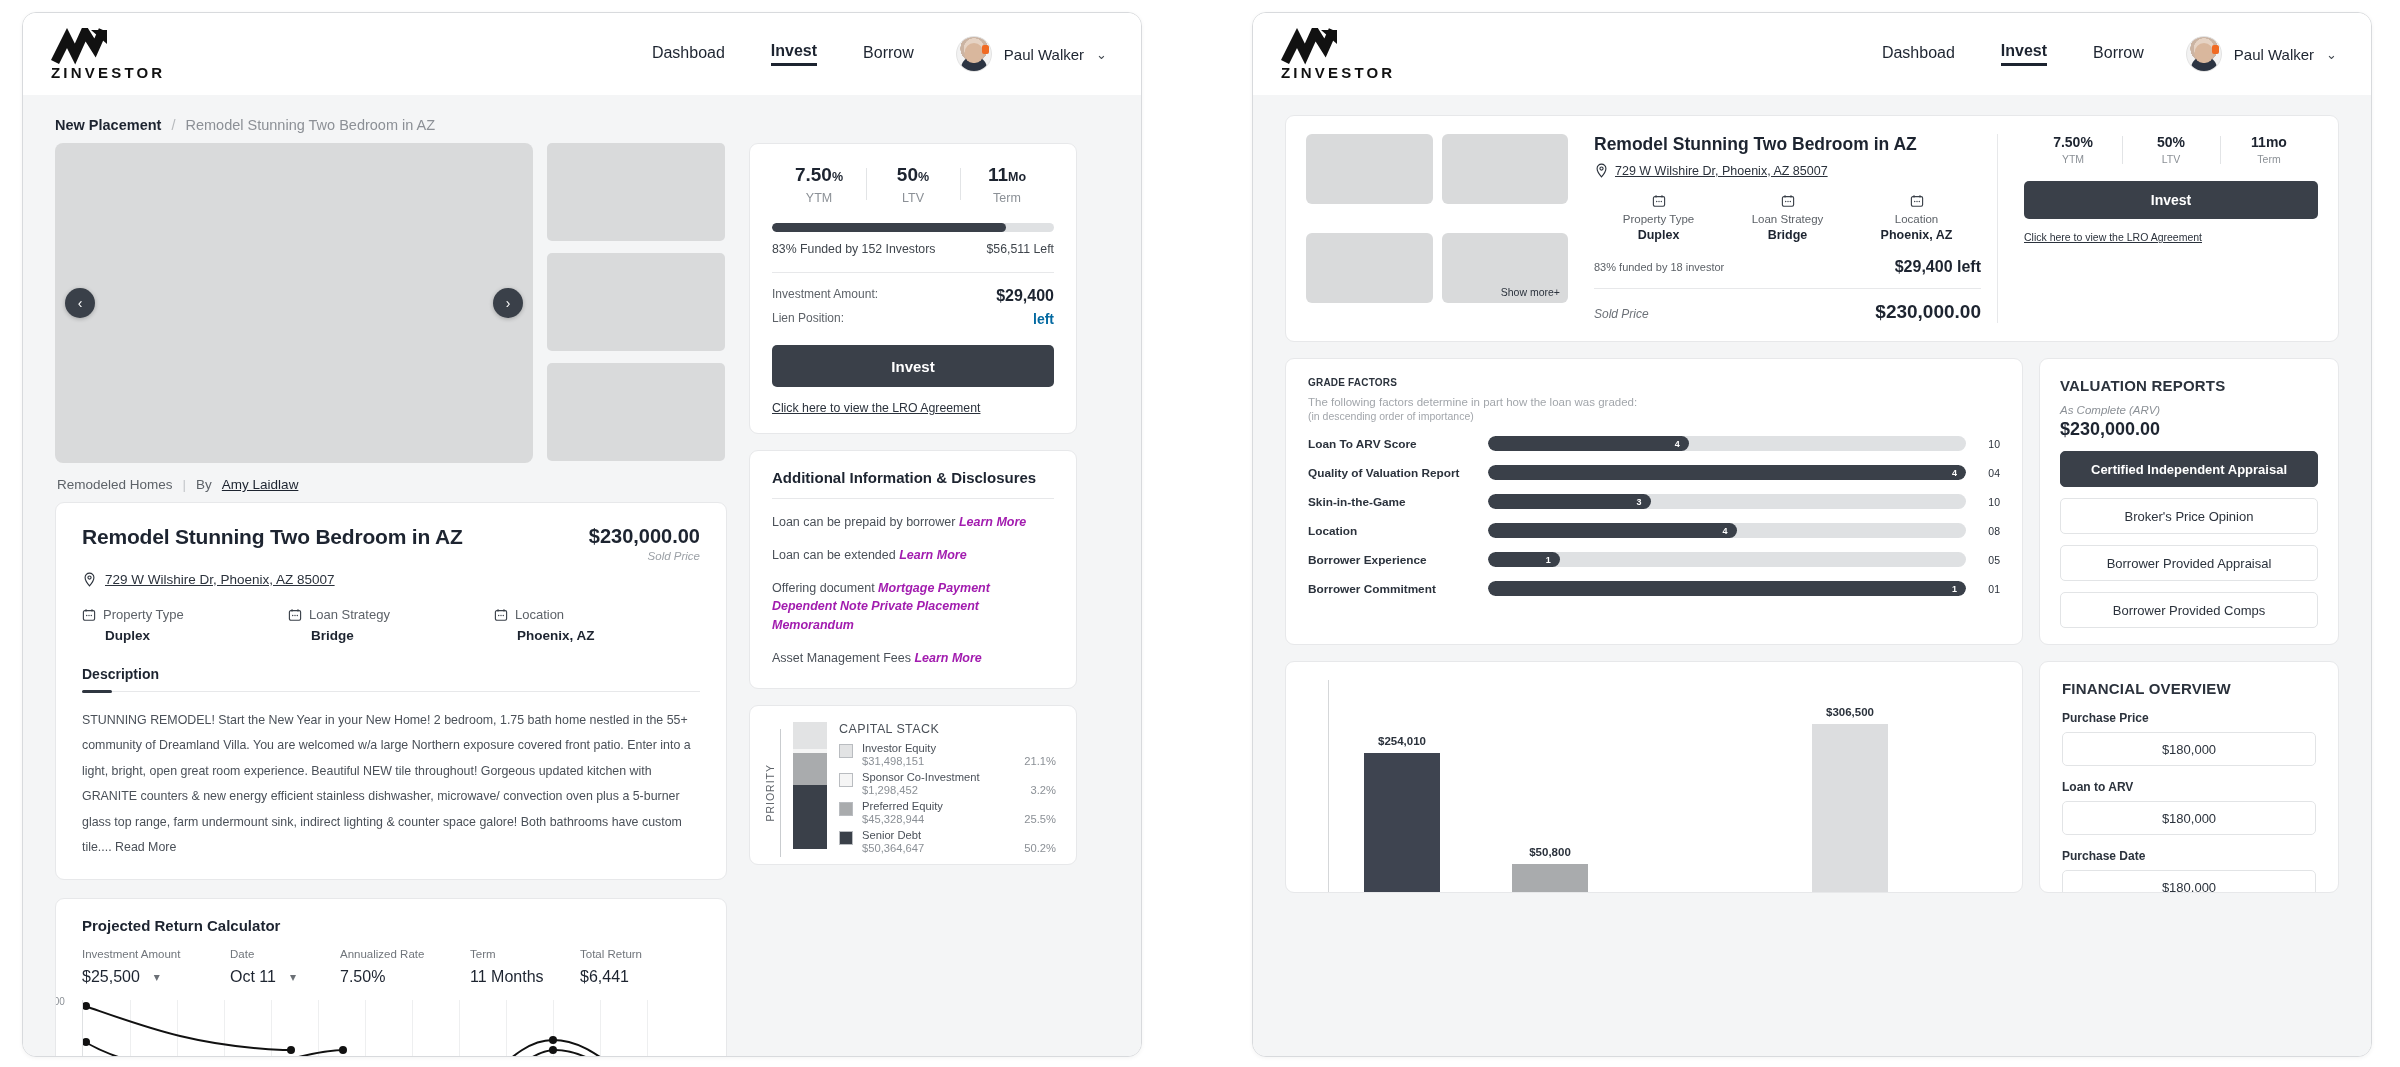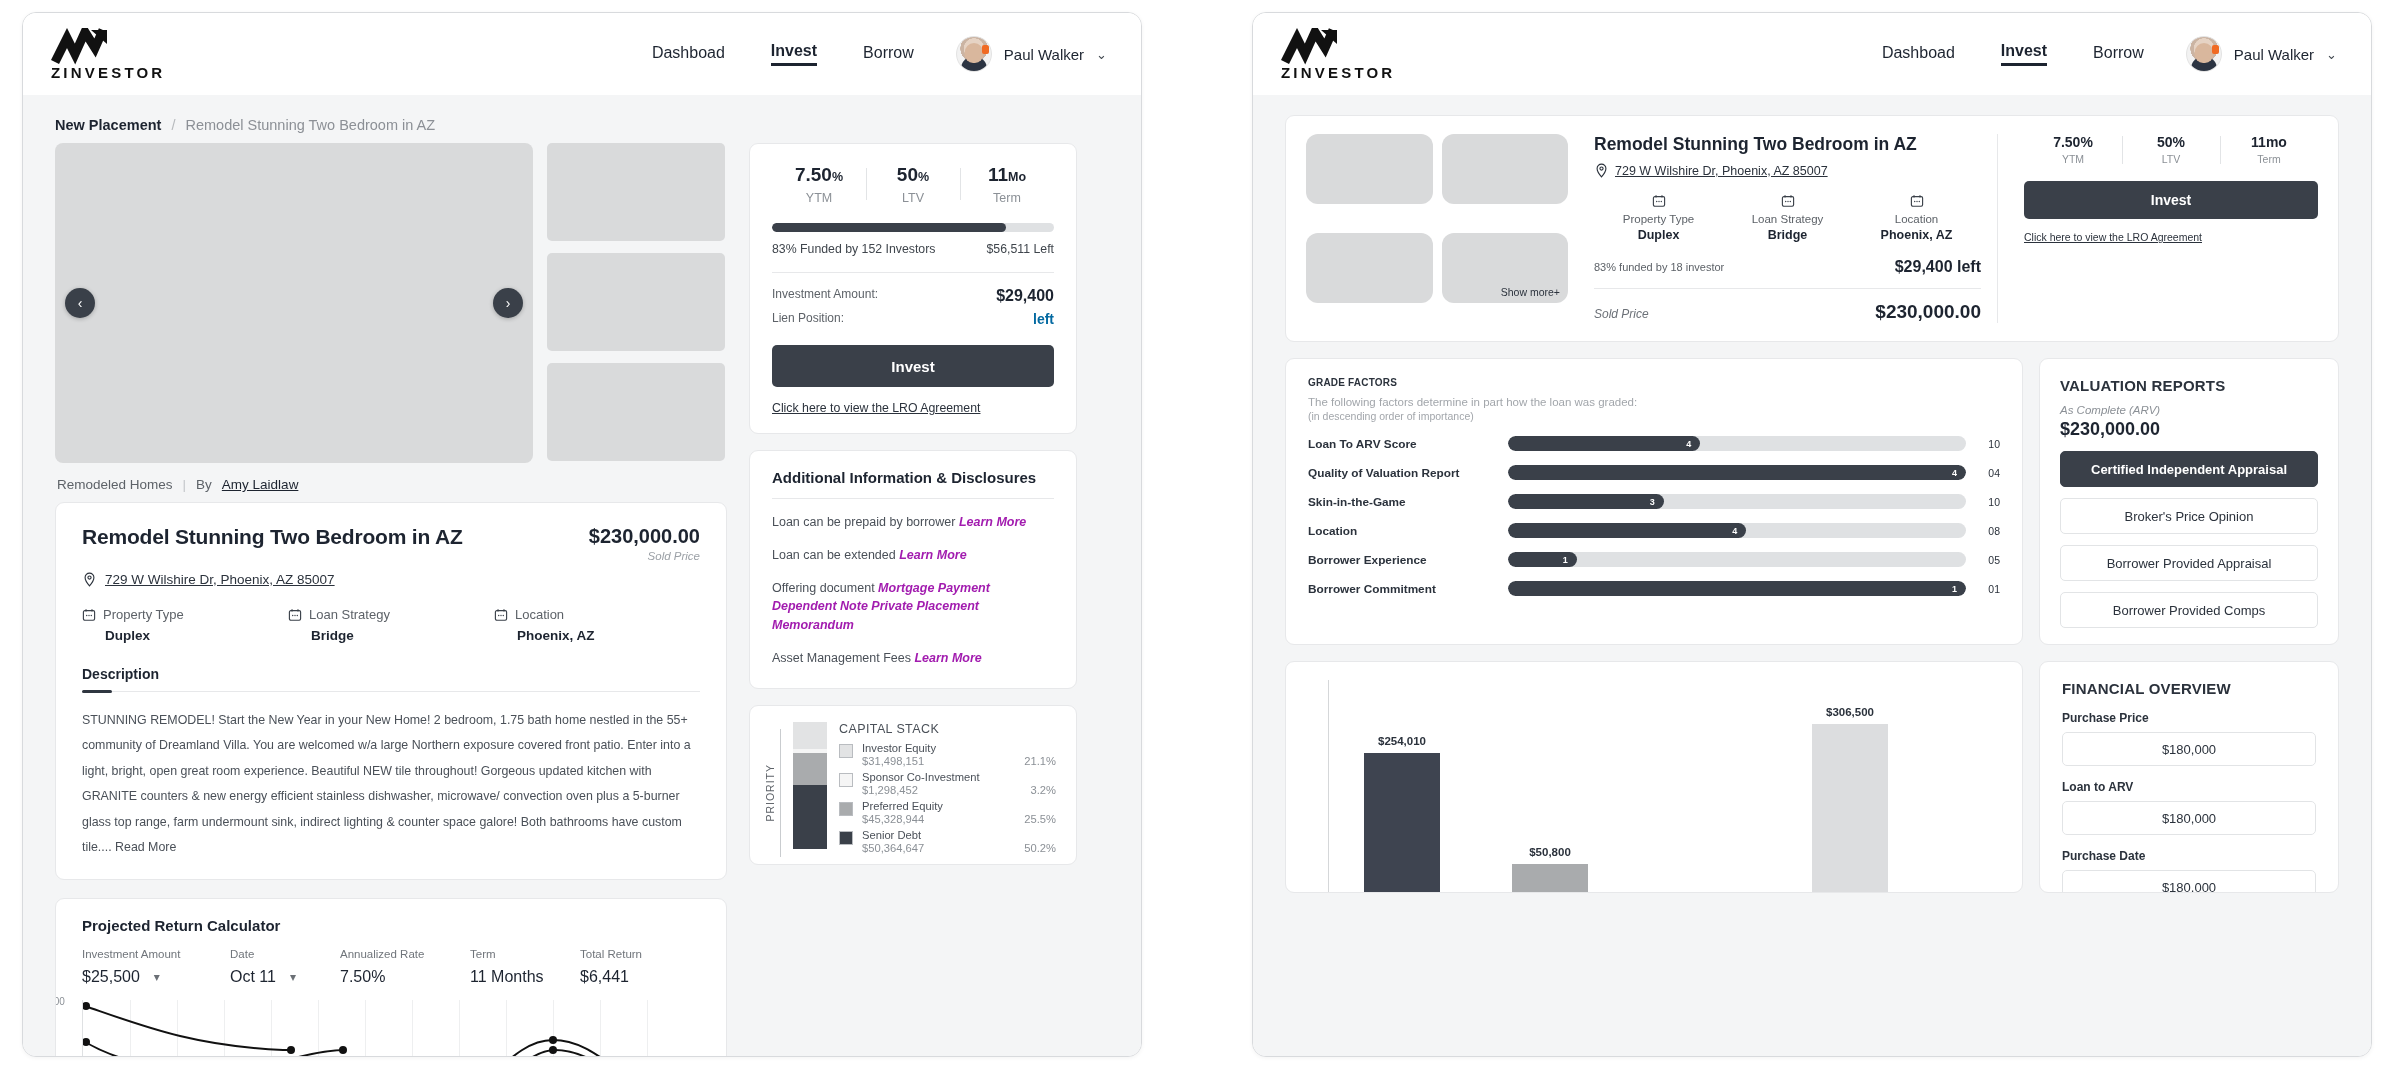--- a/index.html
+++ b/index.html
@@ -165,21 +165,21 @@
   .sw{ width:14px;height:14px;border:1px solid #b9bcc0; flex:none; margin-top:2px;}
   .cap-nm{ font-size:11.2px; color:#4a5058; }
   .cap-sub{ display:flex; margin-top:1px;}
   .cap-amt{ font-size:11.2px; color:#8b9096;}
   .cap-pct{ font-size:11.2px; color:#8b9096; margin-left:auto;}
 
   
   .page-b{ background:#f4f5f6; height: calc(100% - 82px); padding: 20px 32px 0 32px; overflow:hidden;}
   .b-hero{ background:#fff; border:1px solid #e7e8ea; border-radius:9px; padding: 18px 20px; display:flex; gap:20px;}
   .b-thumbs{ width: 262px; display:grid; grid-template-columns: 1fr 1fr; grid-gap: 9px; }
-  .b-thumb{ height: 70px; background:#d9dadb; border-radius:12px; position:relative;text-align:center;}
+  .b-thumb{ height: 70px; background:#d9dadb; border-radius:6px; position:relative;text-align:center;}
   .show-more{ position:absolute; right:8px; bottom:5px; font-size:10.5px; color:#2b323c; cursor:pointer;}
   .b-mid{ flex:1; padding-left: 6px; border-right:1px solid #e7e8ea; padding-right:16px;}
   .b-title{ font-size:17.5px; font-weight:700; color:#1d2430;}
   .b-addr{ display:flex; align-items:center; gap:6px; margin-top:8px; font-size:12.5px;}
   .b-addr a{ color:#2b323c; text-decoration:underline;}
   .b-facts{ display:flex; margin-top:16px; text-align:center;}
   .b-fact{ flex:1; }
   .b-fact .ico{ display:flex; justify-content:center; color:#3a4049;}
   .b-fact .k{ font-size:11.5px; color:#5d6268; margin-top:5px;}
   .b-fact .v{ font-size:12.5px; font-weight:700; color:#1d2430; margin-top:3px;}
@@ -203,21 +203,21 @@
   .b-invest{ margin-top:16px; width:100%; height:38px; background:#3a4049; color:#fff; border:none;border-radius:5px;
     font-size:14px; font-weight:600; cursor:pointer; font-family:"Liberation Sans", sans-serif;}
   .b-lro{ display:block; margin-top:12px; font-size:10.5px; color:#2b323c; text-decoration:underline; text-align:left;}
 
   .b-row2{ display:flex; gap:16px; margin-top:16px;}
   .grade-card{ flex:1; background:#fff;border:1px solid #e7e8ea;border-radius:9px; padding:18px 22px 16px 22px;}
   .grade-h{ font-size:10px; font-weight:700; color:#2b323c; letter-spacing:.2px;}
   .grade-sub{ font-size:11.5px; color:#a2a6ab; margin-top:8px;}
   .grade-sub2{ font-size:10.5px; color:#a2a6ab; margin-top:2px;}
   .gf{ display:flex; align-items:center; margin-top:14px;}
-  .gf-name{ width: 200px; font-size:11.8px; font-weight:700; color:#2b323c;}
+  .gf-name{ width: 180px; font-size:11.8px; font-weight:700; color:#2b323c;}
   .gf-track{ flex:1; height:15px; background:#dfe1e3; border-radius:8px; position:relative; overflow:hidden;}
   .gf-fill{ height:100%; background:#3a4049; border-radius:8px; display:flex; align-items:center; justify-content:flex-end; padding-right:9px;}
   .gf-fill span{ font-size:9px; color:#fff; font-weight:700;}
   .gf-max{ width:34px; text-align:right; font-size:10.5px; color:#2b323c;}
 
   .val-card{ width: 300px; background:#fff;border:1px solid #e7e8ea;border-radius:9px; padding:18px 20px 16px 20px;}
   .val-h{ font-size:15px; font-weight:700; color:#2b323c; letter-spacing:.2px;}
   .val-k{ font-size:11.5px; color:#8b9096; font-style:italic; margin-top:10px;}
   .val-v{ font-size:18px; font-weight:700; color:#1d2430; margin-top:3px;}
   .val-btn{ margin-top:11px; width:100%; height:36px; border-radius:5px; font-size:13px;

